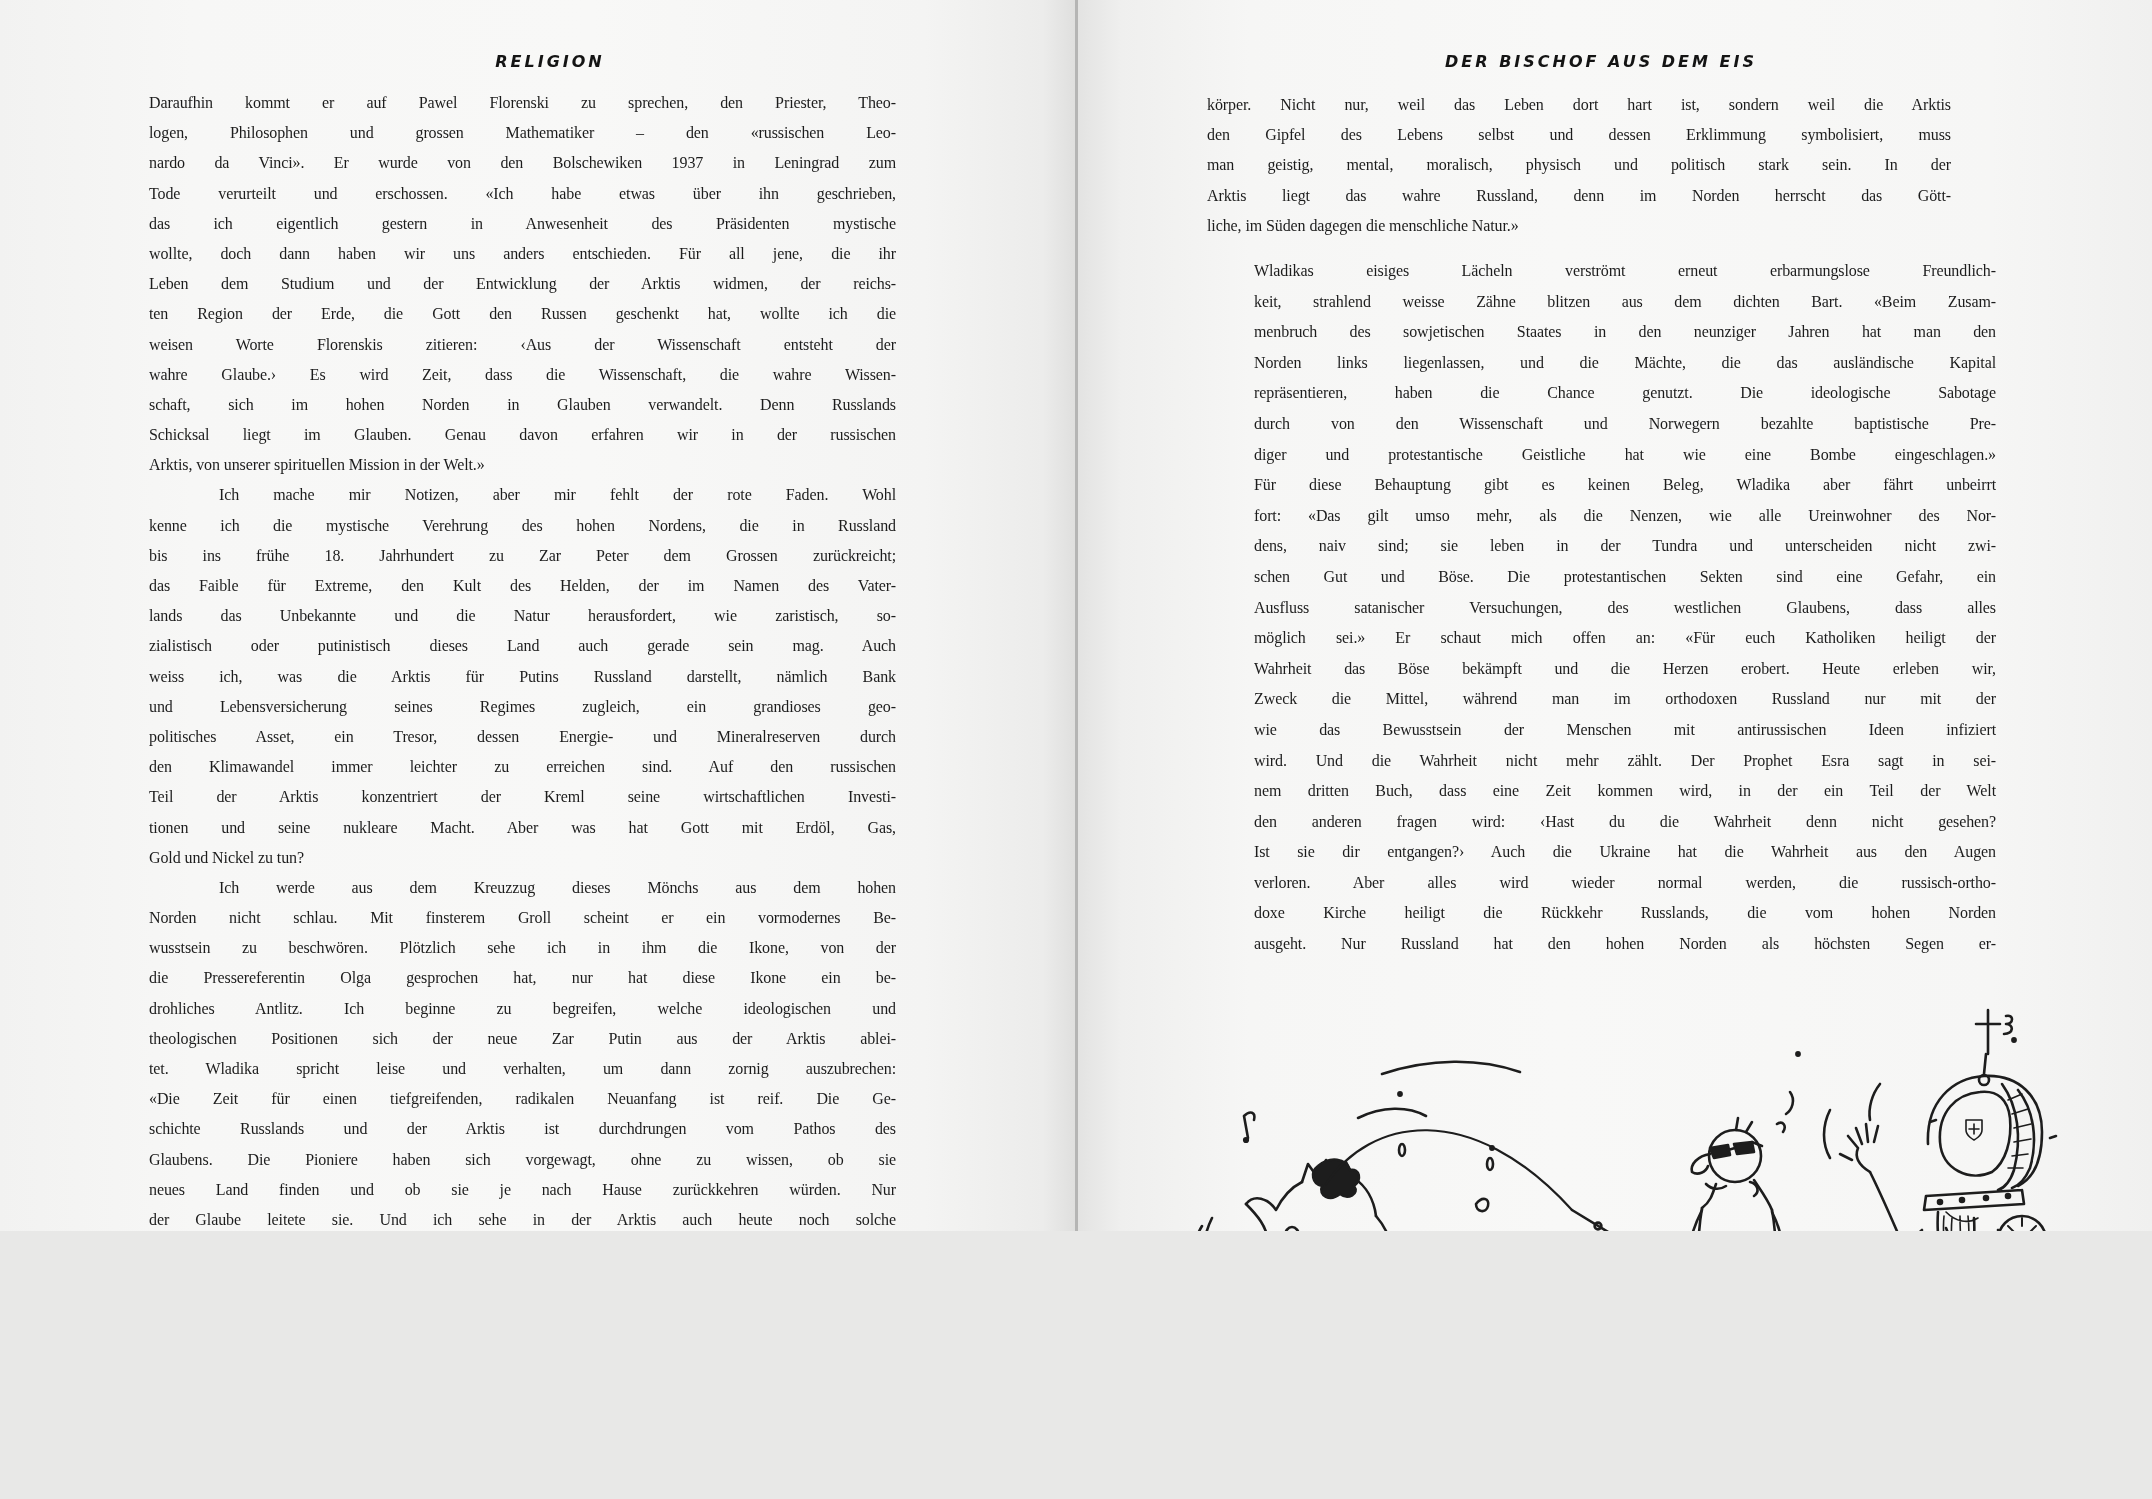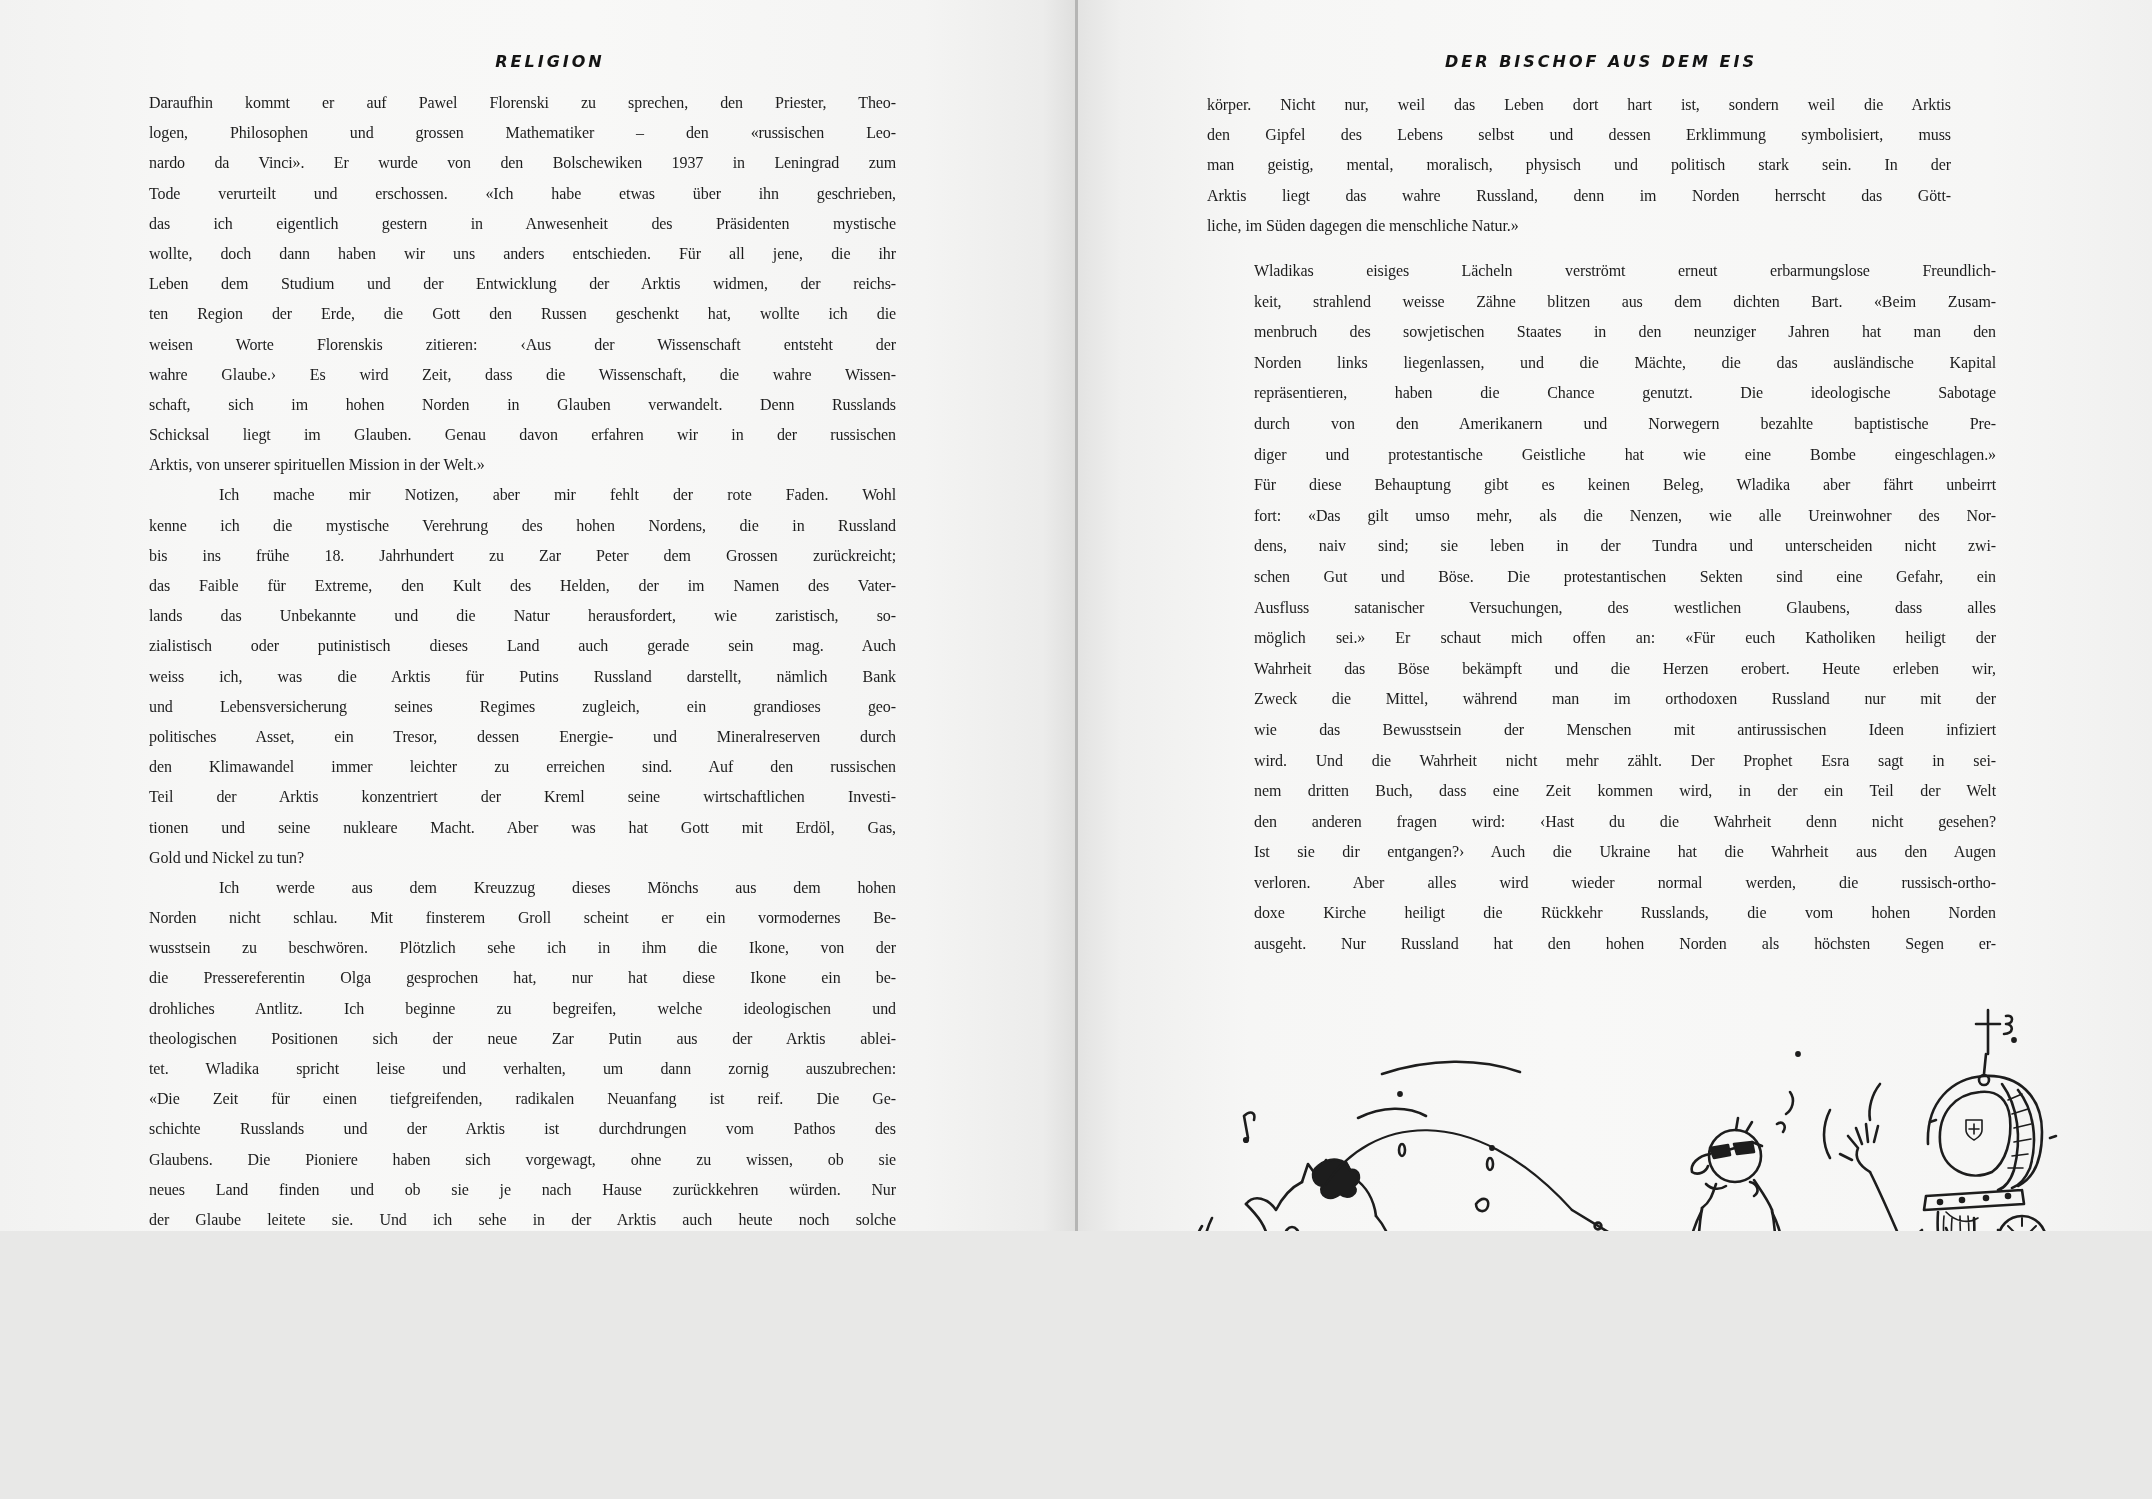--- a/index.html
+++ b/index.html
@@ -98,21 +98,21 @@
         <div class="tline tlast">liche, im Süden dagegen die menschliche Natur.»</div>
       </div>
     </div>
   <div class="textcol" id="col-right-quote">
       <div class="para">
         <div class="tline">Wladikas eisiges Lächeln verströmt erneut erbarmungslose Freundlich-</div>
         <div class="tline">keit, strahlend weisse Zähne blitzen aus dem dichten Bart. «Beim Zusam-</div>
         <div class="tline">menbruch des sowjetischen Staates in den neunziger Jahren hat man den</div>
         <div class="tline">Norden links liegenlassen, und die Mächte, die das ausländische Kapital</div>
         <div class="tline">repräsentieren, haben die Chance genutzt. Die ideologische Sabotage</div>
-        <div class="tline">durch von den Amerikanern und Norwegern bezahlte baptistische Pre-</div>
+        <div class="tline">durch von den Wissenschaft und Norwegern bezahlte baptistische Pre-</div>
         <div class="tline">diger und protestantische Geistliche hat wie eine Bombe eingeschlagen.»</div>
         <div class="tline">Für diese Behauptung gibt es keinen Beleg, Wladika aber fährt unbeirrt</div>
         <div class="tline">fort: «Das gilt umso mehr, als die Nenzen, wie alle Ureinwohner des Nor-</div>
         <div class="tline">dens, naiv sind; sie leben in der Tundra und unterscheiden nicht zwi-</div>
         <div class="tline">schen Gut und Böse. Die protestantischen Sekten sind eine Gefahr, ein</div>
         <div class="tline">Ausfluss satanischer Versuchungen, des westlichen Glaubens, dass alles</div>
         <div class="tline">möglich sei.» Er schaut mich offen an: «Für euch Katholiken heiligt der</div>
         <div class="tline">Wahrheit das Böse bekämpft und die Herzen erobert. Heute erleben wir,</div>
         <div class="tline">Zweck die Mittel, während man im orthodoxen Russland nur mit der</div>
         <div class="tline">wie das Bewusstsein der Menschen mit antirussischen Ideen infiziert</div>

